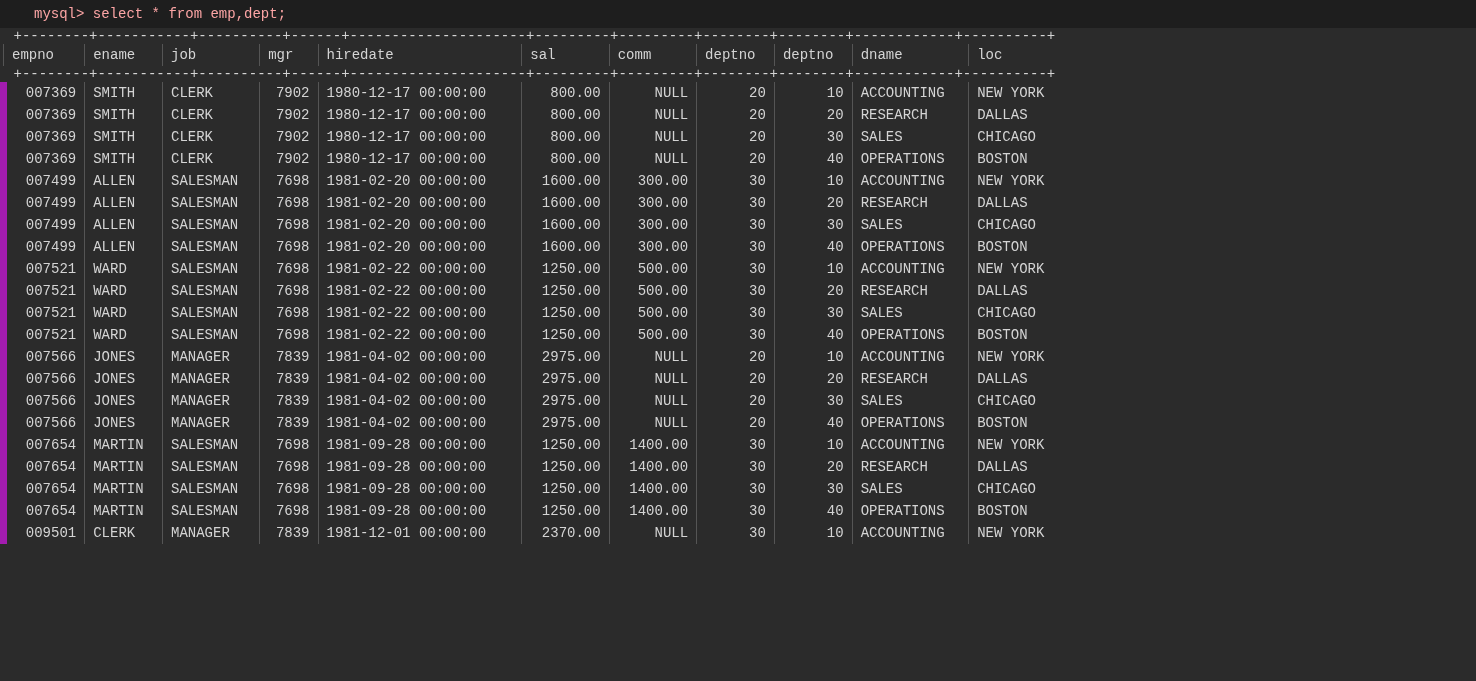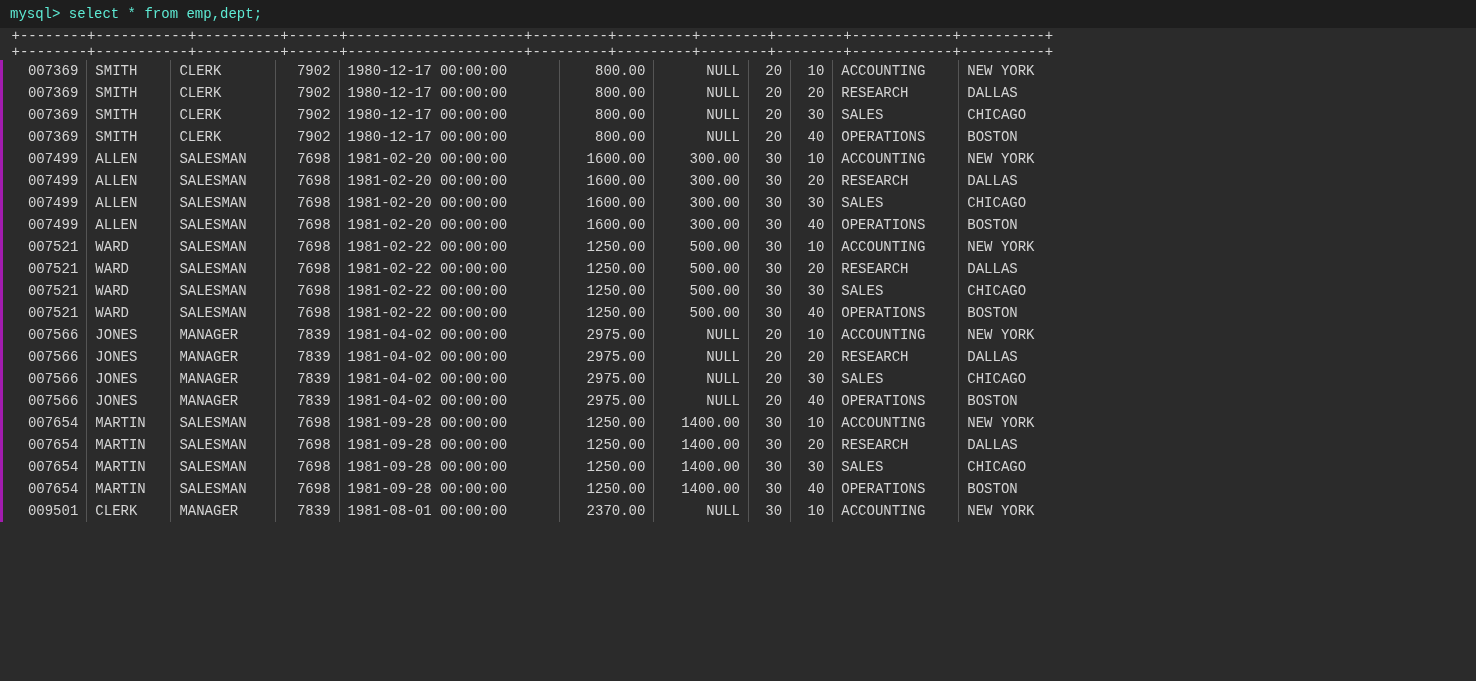--- a/index.html
+++ b/index.html
@@ -16,21 +16,22 @@
       padding: 0;
     }
     .command-line {
       background-color: #1e1e1e;
       color: #d4d4d4;
       padding: 6px 10px;
       font-size: 14px;
       white-space: nowrap;
     }
     .command-line .prompt {
-      color: #5eead4;
+      color: #fca5a5;
+      margin-left: 24px;
     }
     .table-container {
       padding: 0;
       overflow-x: auto;
     }
     table {
       border-collapse: collapse;
       width: max-content;
       font-family: 'Courier New', Courier, monospace;
       font-size: 14px;
@@ -52,38 +53,51 @@
       border-left: 1px solid #555;
     }
     .data-row td {
       color: #d4d4d4;
       padding: 3px 8px;
       white-space: nowrap;
       border-left: 1px solid #555;
       vertical-align: middle;
     }
     .data-row td:first-child {
-      border-left: 3px solid #a21caf;
+      border-left: 7px solid #a21caf;
     }
   </style>
 </head>
 <body>
 
 <div class="terminal">
   <div class="command-line">
     <span class="prompt">mysql&gt; select * from emp,dept;</span>
   </div>
 
   <div class="table-container">
     <table>
 
       <tbody id="table-body">
       <tr class="separator-row">
             <td colspan="11" style="padding: 0px 10px; color: rgb(212, 212, 212); white-space: pre; font-family: &quot;Courier New&quot;, Courier, monospace;">+--------+-----------+----------+------+---------------------+---------+---------+--------+--------+------------+----------+</td>
           </tr>
+          <tr class="header-row">
+            <th>empno</th>
+            <th>ename</th>
+            <th>job</th>
+            <th>mgr</th>
+            <th>hiredate</th>
+            <th>sal</th>
+            <th>comm</th>
+            <th>deptno</th>
+            <th>deptno</th>
+            <th>dname</th>
+            <th>loc</th>
+          </tr>
           <tr class="separator-row">
             <td colspan="11" style="padding: 0px 10px; color: rgb(212, 212, 212); white-space: pre; font-family: &quot;Courier New&quot;, Courier, monospace;">+--------+-----------+----------+------+---------------------+---------+---------+--------+--------+------------+----------+</td>
           </tr>
           <tr class="data-row">
             <td style="text-align: right;">007369</td>
             <td>SMITH</td>
             <td>CLERK</td>
             <td style="text-align: right;">7902</td>
             <td>1980-12-17 00:00:00</td>
             <td style="text-align: right;">800.00</td>
@@ -338,21 +352,21 @@
             <td style="text-align: right;">30</td>
             <td style="text-align: right;">40</td>
             <td>OPERATIONS</td>
             <td>BOSTON</td>
           </tr>
           <tr class="data-row">
             <td style="text-align: right;">009501</td>
             <td>CLERK</td>
             <td>MANAGER</td>
             <td style="text-align: right;">7839</td>
-            <td>1981-08-01 00:00:00</td>
+            <td>1981-12-01 00:00:00</td>
             <td style="text-align: right;">2370.00</td>
             <td style="text-align: right;">NULL</td>
             <td style="text-align: right;">30</td>
             <td style="text-align: right;">10</td>
             <td>ACCOUNTING</td>
             <td>NEW YORK</td>
           </tr>
         </tbody>
     </table>
   </div>

